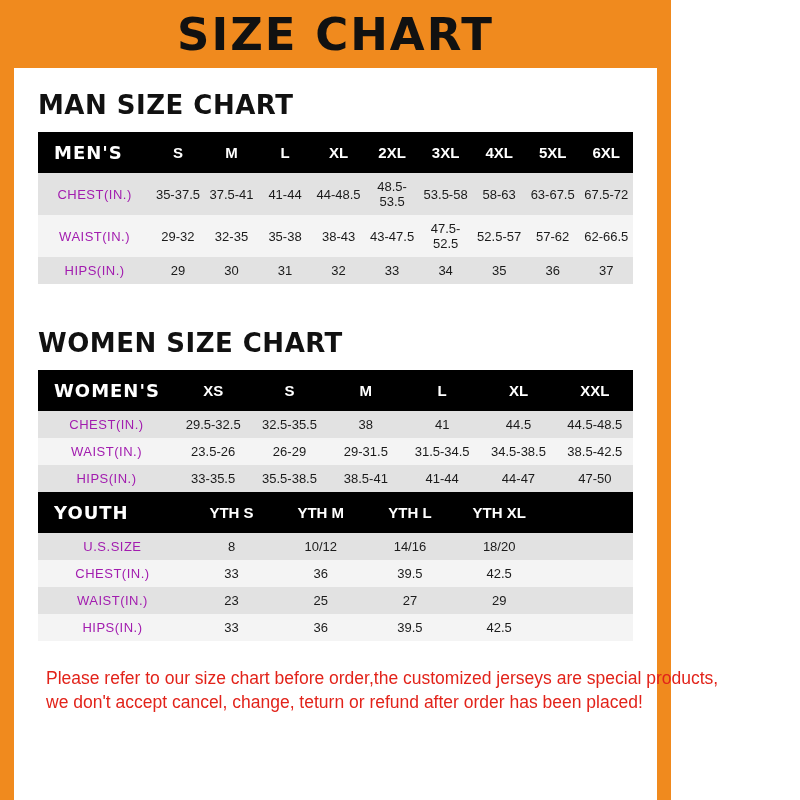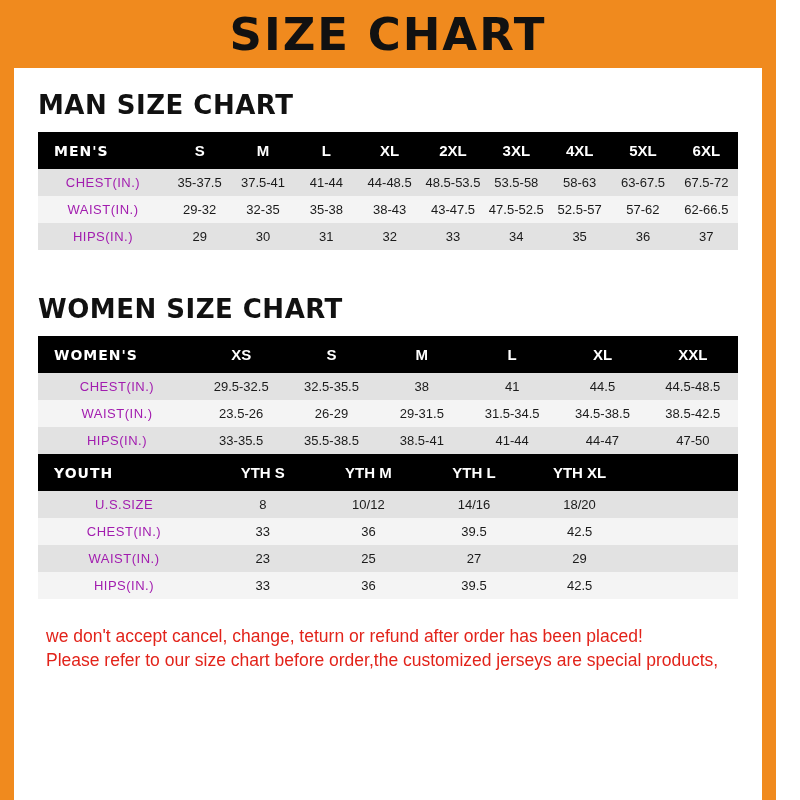--- a/index.html
+++ b/index.html
@@ -8,21 +8,21 @@
   }
   body {
     width: 800px;
     height: 800px;
     background: #ffffff;
     font-family: "Liberation Sans", sans-serif;
     overflow: hidden;
   }
   .page {
     position: relative;
-    width: 776px;
+    width: 671px;
     height: 800px;
     box-sizing: border-box;
     border-left: 14px solid #f08a1e;
     border-right: 14px solid #f08a1e;
     background: #ffffff;
   }
   .header-bar {
     background: #f08a1e;
     height: 68px;
     display: flex;
@@ -69,21 +69,21 @@
     color: #ffffff;
     font-size: 15px;
     font-weight: bold;
     padding: 10px 2px;
   }
   table.size-table thead th.corner {
     font-family: "DejaVu Sans", sans-serif;
     text-align: left;
     padding-left: 16px;
     letter-spacing: 1px;
-    font-size: 14px;
+    font-size: 18px;
   }
   table.size-table tbody tr.odd td {
     background: #e2e2e2;
   }
   table.size-table tbody tr.even td {
     background: #f4f4f4;
   }
   table.size-table tbody td.rowlabel {
     font-size: 13px;
     letter-spacing: 0.5px;
@@ -258,18 +258,18 @@
           <td>33</td>
           <td>36</td>
           <td>39.5</td>
           <td>42.5</td>
           <td></td>
         </tr>
       </tbody>
     </table>
 
     <div class="footer-note">
+      <div>Please refer to our size chart before order,the customized jerseys are special products,</div>
       <div>we don't accept cancel, change, teturn or refund after order has been placed!</div>
-      <div>Please refer to our size chart before order,the customized jerseys are special products,</div>
     </div>
 
   </div>
 </div>
 
 </body></html>

